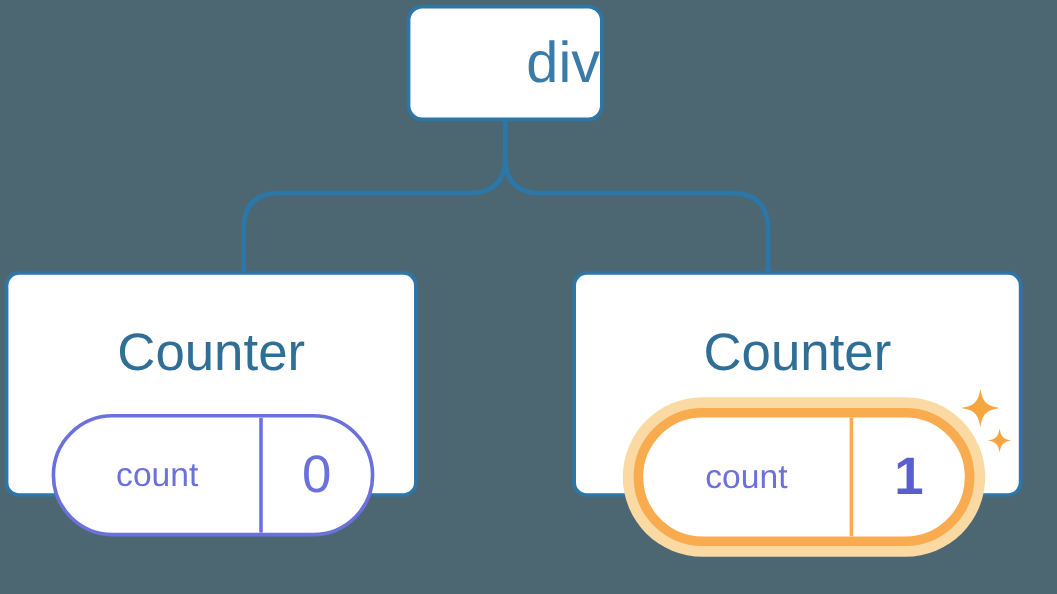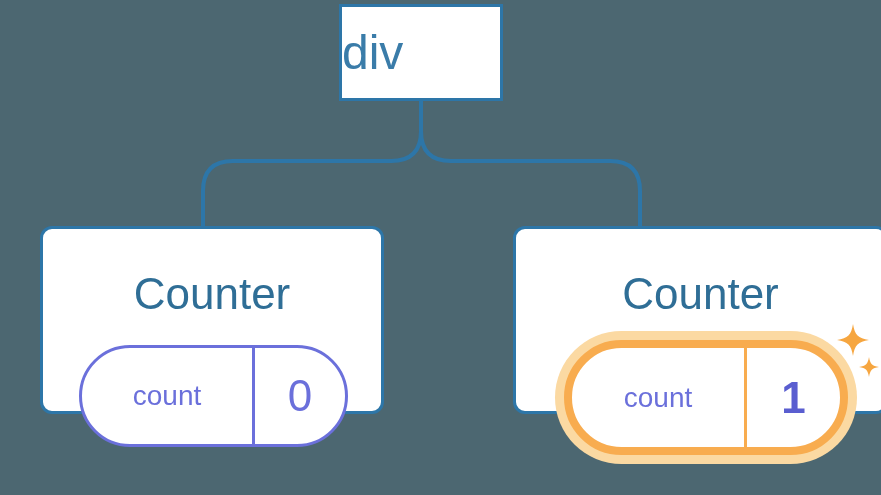--- a/index.html
+++ b/index.html
@@ -21,39 +21,38 @@
     fill: none;
   }
 
   
   .root-node {
     position: absolute;
     left: 339px; top: 4px;
     width: 164px; height: 97px;
     background: var(--card-background, #FFFFFF);
     border: 3px solid var(--line-blue, #2D76A8);
-    border-radius: 0;
+    border-radius: 13px;
     box-sizing: border-box;
-    display: flex; align-items: center; justify-content: flex-start;
+    display: flex; align-items: center; justify-content: flex-end;
   }
   .root-label {
     font-size: 48px;
     font-weight: 500;
     color: var(--node-text-blue, #3A7CA9);
   }
 
   
   .card {
     position: absolute;
     top: 226px; height: 188px;
     background: var(--card-background, #FFFFFF);
     border: 3px solid var(--line-blue, #2D76A8);
     border-radius: 12px;
     box-sizing: border-box;
-    margin-left: 36px;
   }
   .card-left  { left: 4px;   width: 344px; }
   .card-right { left: 477px; width: 375px; }
 
   .card-title {
     position: absolute;
     left: 0; right: 0; top: 40px;
     text-align: center;
     font-size: 44px;
     font-weight: 500;

